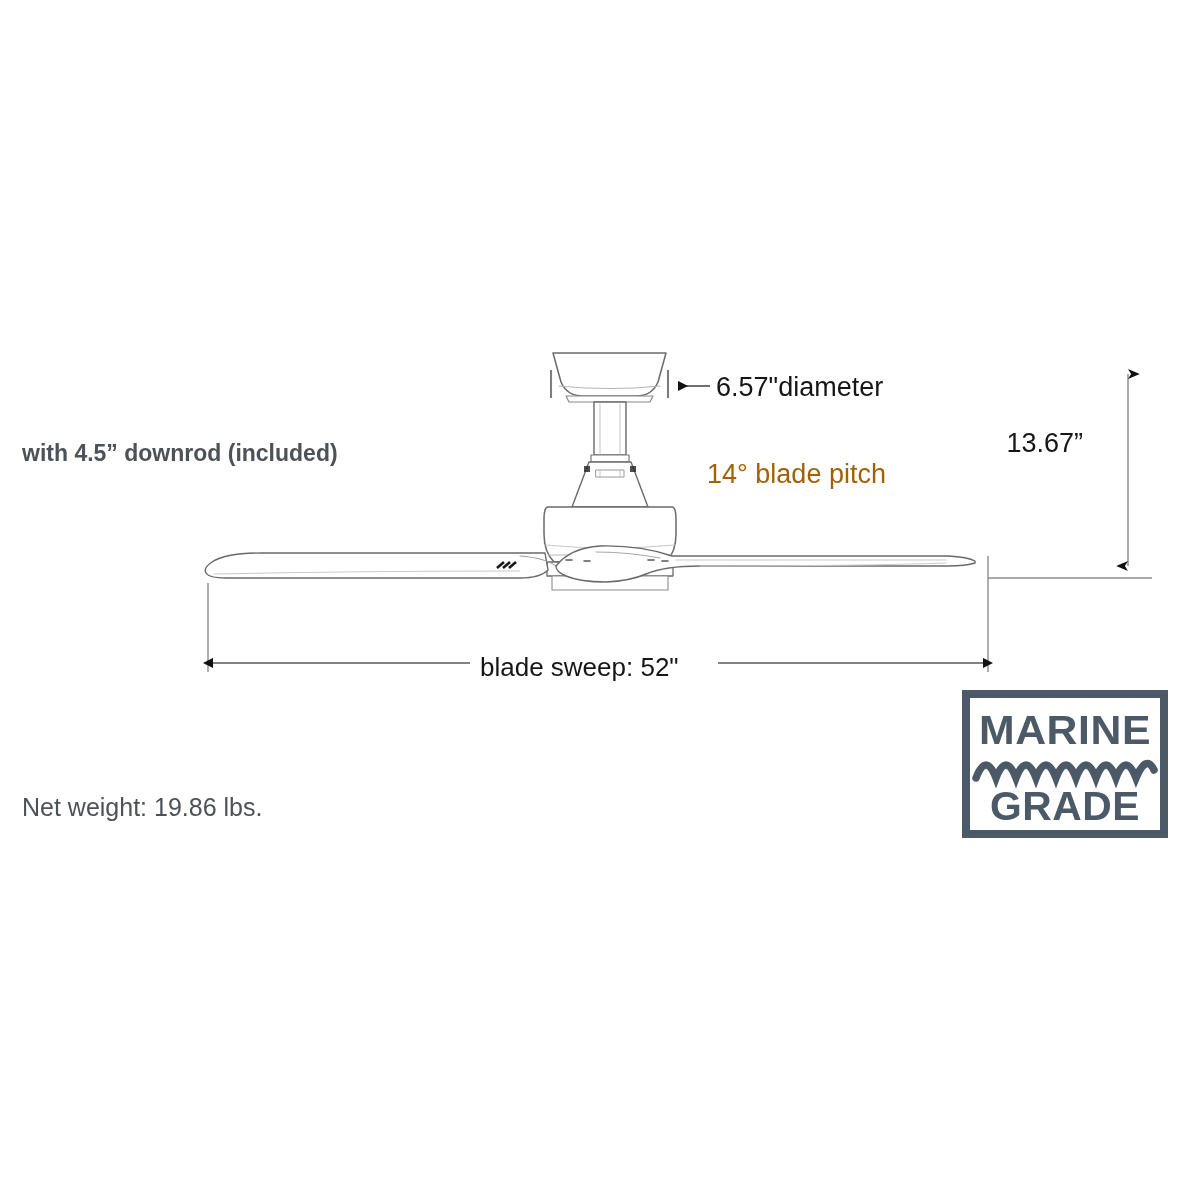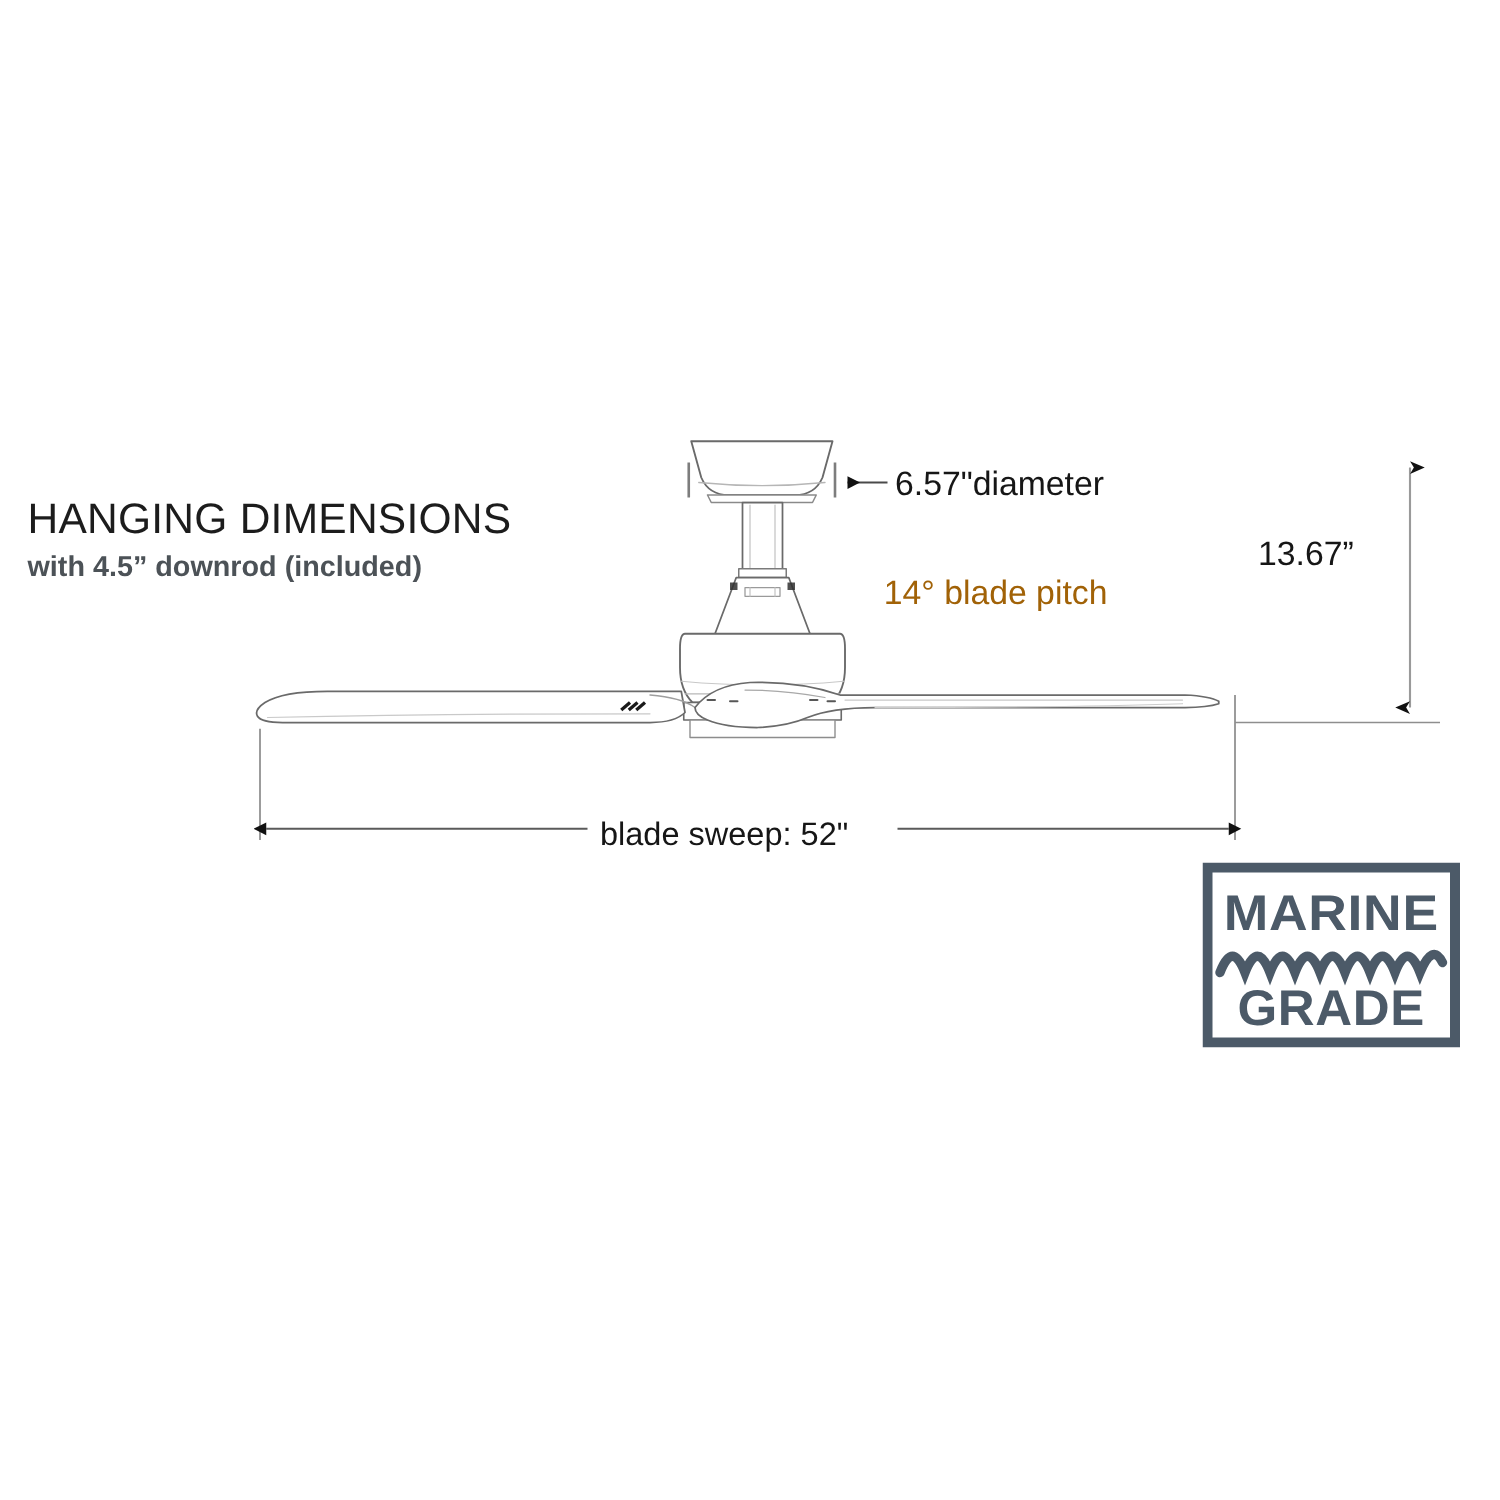--- a/index.html
+++ b/index.html
@@ -188,32 +188,32 @@
     </g>
 
     <g>
       <line x1="208" y1="583" x2="208" y2="672" stroke="#8e8e8e" stroke-width="1.4"></line>
       <line x1="988" y1="556" x2="988" y2="672" stroke="#8e8e8e" stroke-width="1.4"></line>
       <line x1="213" y1="663" x2="470" y2="663" stroke="#5a5a5a" stroke-width="1.5" marker-start="url(#arrowLeft)"></line>
       <line x1="718" y1="663" x2="983" y2="663" stroke="#5a5a5a" stroke-width="1.5" marker-end="url(#arrowRight)"></line>
     </g>
   </svg>
 
-  <div class="txt" id="title-heading">HANGING DIMENSIONS</div>
 
   <div class="txt" id="title-subheading">with 4.5” downrod (included)</div>
 
   <div class="txt" id="label-diameter">6.57"diameter</div>
 
   <div class="txt" id="label-blade-pitch">14° blade pitch</div>
 
   <div class="txt" id="label-height">13.67”</div>
 
   <div class="txt" id="label-blade-sweep">blade sweep: 52"</div>
 
+  <div class="txt" id="label-net-weight">Net weight: 19.86 lbs.</div>
 
   <div id="marine-grade-badge">
     <svg width="206" height="148" viewBox="0 0 206 148">
       <rect x="4" y="4" width="198" height="140" fill="none" stroke="#4c5a68" stroke-width="8"></rect>
       <text x="103" y="54" text-anchor="middle" font-family="'Liberation Sans', sans-serif" font-size="40" font-weight="bold" fill="#4c5a68" letter-spacing="0.5" textLength="172" lengthAdjust="spacingAndGlyphs">MARINE</text>
       <g fill="none" stroke="#4c5a68" stroke-width="7.5" stroke-linecap="round">
         <path d="M14,88 Q24,62 34,88 Q44,62 54,88 Q64,62 74,88 Q84,62 94,88 Q104,62 114,88 Q124,62 134,88 Q144,62 154,88 Q164,62 174,88 Q184,64 192,80"></path>
       </g>
       <text x="103" y="130" text-anchor="middle" font-family="'Liberation Sans', sans-serif" font-size="40" font-weight="bold" fill="#4c5a68" letter-spacing="0.5" textLength="150" lengthAdjust="spacingAndGlyphs">GRADE</text>
     </svg>

